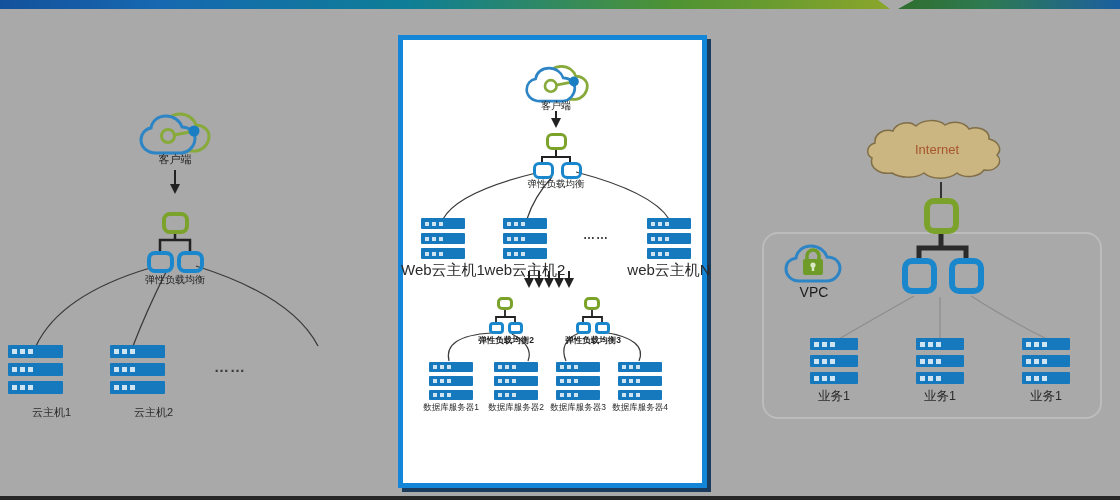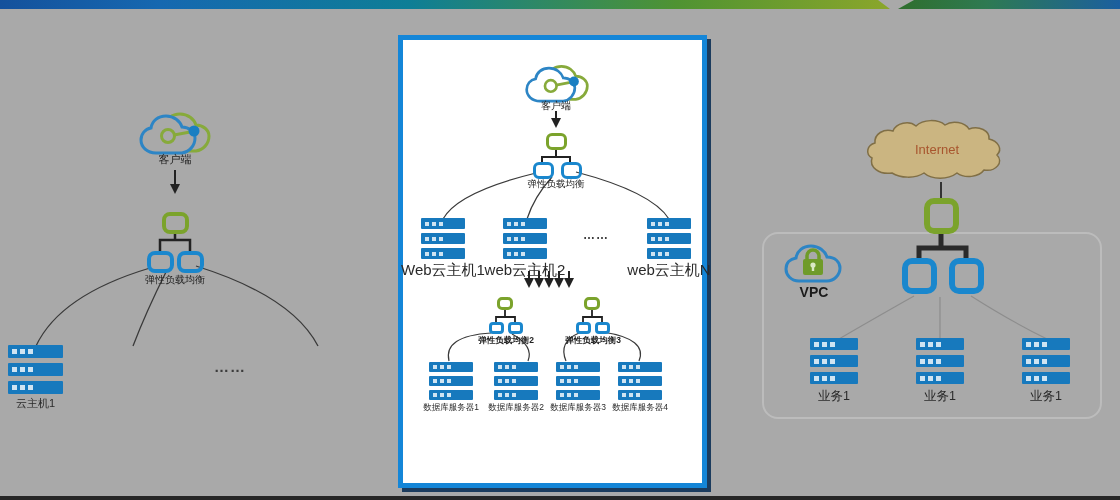--- a/index.html
+++ b/index.html
@@ -40,32 +40,32 @@
   .stack{position:absolute;z-index:3;}
   .bar{background:#1779bd;display:flex;align-items:center;gap:3px;padding-left:4px;border-radius:1px;box-sizing:border-box;}
   .bar i{display:block;width:5px;height:5px;background:#cfe4f2;}
   .stack-lg .bar{width:55px;height:13px;margin-bottom:5px;}
   .stack-md .bar{width:44px;height:11px;margin-bottom:4px;}
   .stack-md .bar i{width:4px;height:4px;}
   .stack-db .bar{width:44px;height:10px;margin-bottom:4px;}
   .stack-db .bar i{width:4px;height:4px;}
   .stack-rt .bar{width:48px;height:12px;margin-bottom:5px;}
   .stack-label{position:absolute;left:50%;transform:translateX(-50%);white-space:nowrap;color:#2a2a2a;}
-  .stack-lg .stack-label{top:51px;font-size:11px;}
+  .stack-lg .stack-label{top:60px;font-size:11px;margin-left:16px;}
   .stack-md .stack-label{top:43px;font-size:15px;}
   .stack-db .stack-label{top:40px;font-size:8.5px;}
   .stack-rt .stack-label{top:50px;font-size:12.5px;}
 
   .diagram-label{position:absolute;z-index:3;color:#222;text-align:center;white-space:nowrap;}
   .client-label{font-family:Liberation Sans, sans-serif;font-size:11px;}
   .lb-label{font-size:10px;}
   .lb-label-sm{font-size:8.5px;font-weight:bold;}
   .dots{font-size:15px;font-weight:bold;color:#3c3c3c;letter-spacing:1px;}
   .panel-title{position:absolute;z-index:4;font-weight:700;color:#0d0d0d;text-align:center;font-size:21px;letter-spacing:0.5px;}
-  .vpc-label{font-size:14px;color:#1b1b1b;font-weight:bold;}
+  .vpc-label{font-size:14px;color:#1b1b1b;}
   .icon-svg{position:absolute;z-index:3;}
 </style>
 </head>
 <body>
 
 <div class="canvas">
 
   <div class="ribbon-left"></div>
   <div class="ribbon-right"></div>
   <div class="bottom-strip"></div>
@@ -135,20 +135,38 @@
         <i></i>
         <i></i>
       </div>
     <div class="bar">
         <i></i>
         <i></i>
         <i></i>
       </div>
     <div class="stack-label">云主机1</div>
   </div>
+  <div class="stack stack-lg" style="left:110px;top:345px">
+    <div class="bar">
+        <i></i>
+        <i></i>
+        <i></i>
+      </div>
+    <div class="bar">
+        <i></i>
+        <i></i>
+        <i></i>
+      </div>
+    <div class="bar">
+        <i></i>
+        <i></i>
+        <i></i>
+      </div>
+    <div class="stack-label">云主机2</div>
+  </div>
   <div class="diagram-label dots" style="left:200px;top:358px;width:60px">……</div>
 
   <svg class="icon-svg" style="left:524px;top:58px" width="66" height="47" viewBox="0 0 74 52">
     <path d="M32,46 C23,46 17,40 17,33 C17,27 21,22 27,21 C28,14 34,9 42,9 C50,9 56,14 58,20 C65,20 71,25 71,31 C71,39 65,45 58,46 Z" fill="none" stroke="#87aa3b" stroke-width="3"></path>
     <path d="M18,48 C9,48 3,42 3,35 C3,29 7,24 13,23 C14,16 20,11 28,11 C36,11 42,16 44,22 C51,22 57,27 57,33 C57,41 51,47 44,48 Z" fill="#ffffff" stroke="#2d85c5" stroke-width="3"></path>
     <circle cx="30" cy="31" r="6.5" fill="#ffffff" stroke="#87aa3b" stroke-width="3"></circle>
     <line x1="36" y1="30" x2="52" y2="27" stroke="#87aa3b" stroke-width="3"></line>
     <circle cx="56" cy="26" r="5.5" fill="#1a7fc2"></circle>
   </svg>
   <div class="diagram-label client-label" style="left:526px;top:99px;width:60px;font-size:10px">客户端</div>

